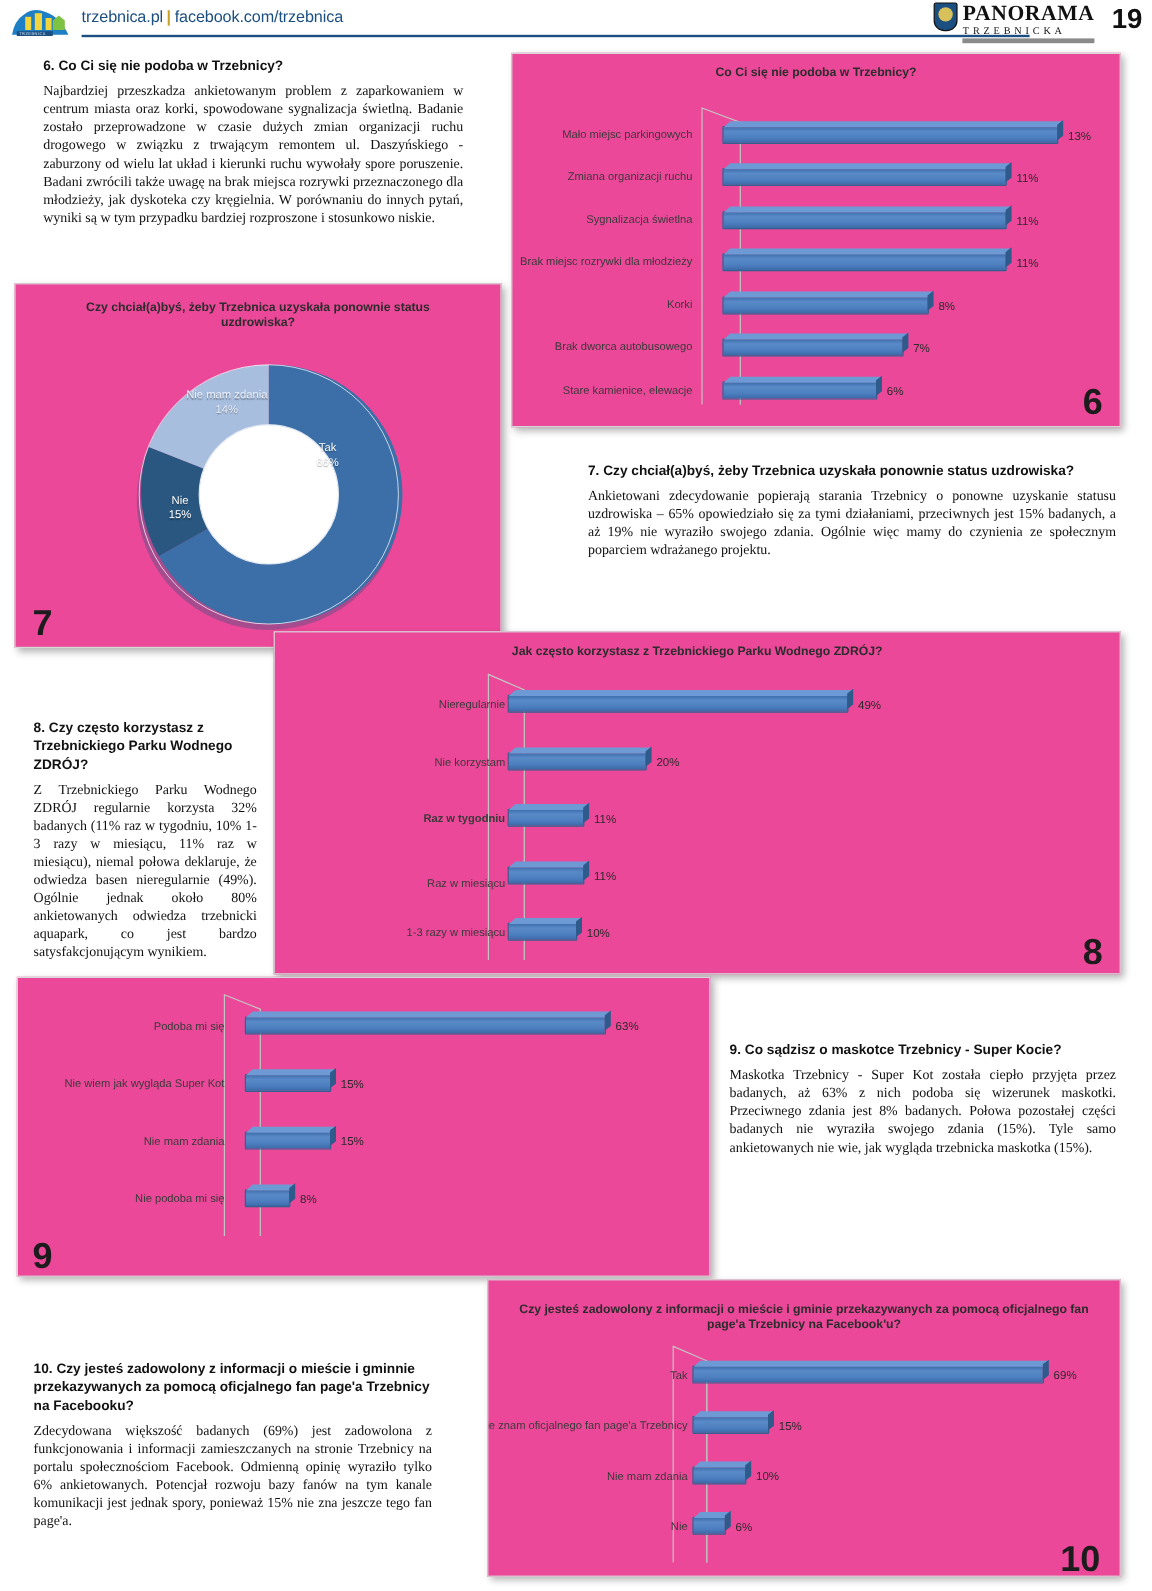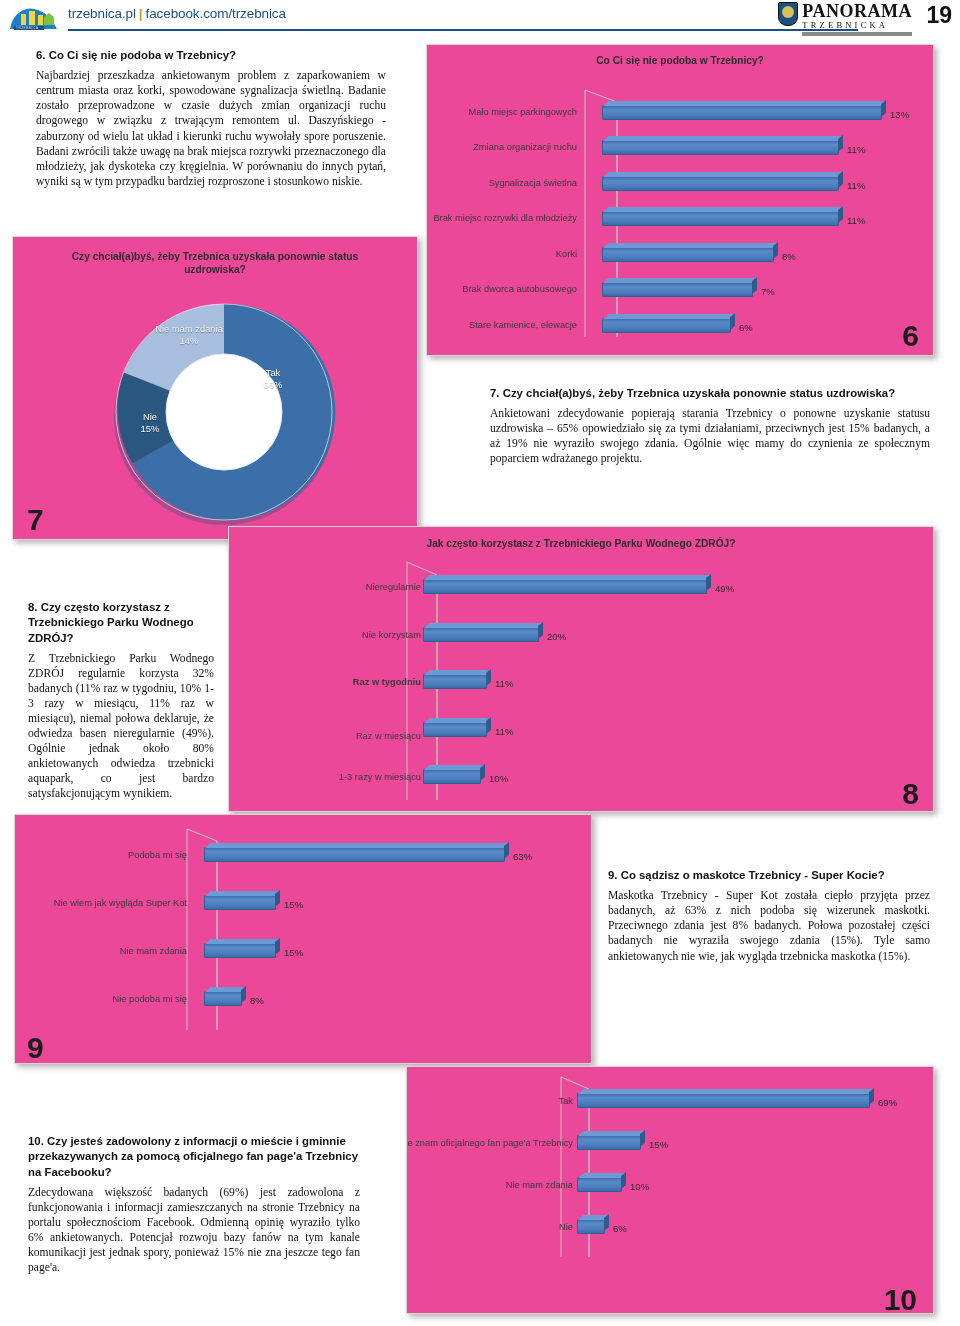--- a/index.html
+++ b/index.html
@@ -304,20 +304,21 @@
     </div>
     <div class="big-num" style="left:12px; bottom:-2px;">9</div>
   </div>
 
   <div class="txt" style="left:608px; top:868px; width:322px;">
     <div class="qtitle">9. Co sądzisz o maskotce Trzebnicy  - Super Kocie?</div>
     <div class="qbody">Maskotka Trzebnicy - Super Kot została ciepło przyjęta przez badanych, aż 63% z nich podoba się wizerunek maskotki. Przeciwnego zdania jest 8% badanych. Połowa pozostałej części badanych nie wyraziła swojego zdania (15%). Tyle samo ankietowanych nie wie, jak wygląda trzebnicka maskotka (15%).</div>
   </div>
 
   <div class="panel" style="left:406px; top:1066px; width:528px; height:248px;">
+    <div class="chart-title" style="margin:18px 14px 0 14px;">Czy jesteś zadowolony z informacji o mieście i gminie przekazywanych za pomocą oficjalnego fan page'a Trzebnicy na Facebook'u?</div>
     <div class="plot" style="height:190px;">
       <svg style="position:absolute;left:0;top:0;" width="528" height="190">
         <path d="M154 10 L182 22 L182 192 L154 204 Z" fill="none" stroke="#c4c4c4" stroke-width="1"></path>
         <line x1="182" y1="22" x2="182" y2="192" stroke="#bdbdbd" stroke-width="1"></line>
       </svg>
       <div class="cat-label" style="top:34px; right:360px;">Tak</div>
       <div class="cat-label" style="top:76px; right:360px;">Nie znam oficjalnego fan page'a Trzebnicy</div>
       <div class="cat-label" style="top:118px; right:360px;">Nie mam zdania</div>
       <div class="cat-label" style="top:160px; right:360px;">Nie</div>
 

